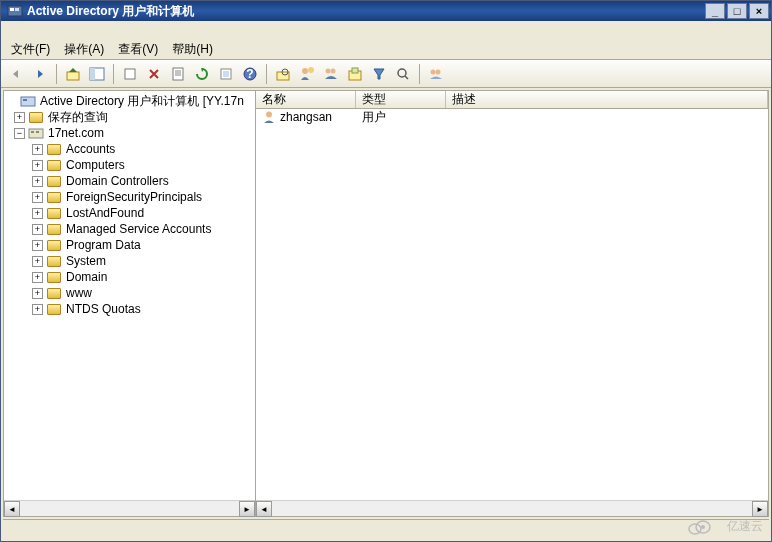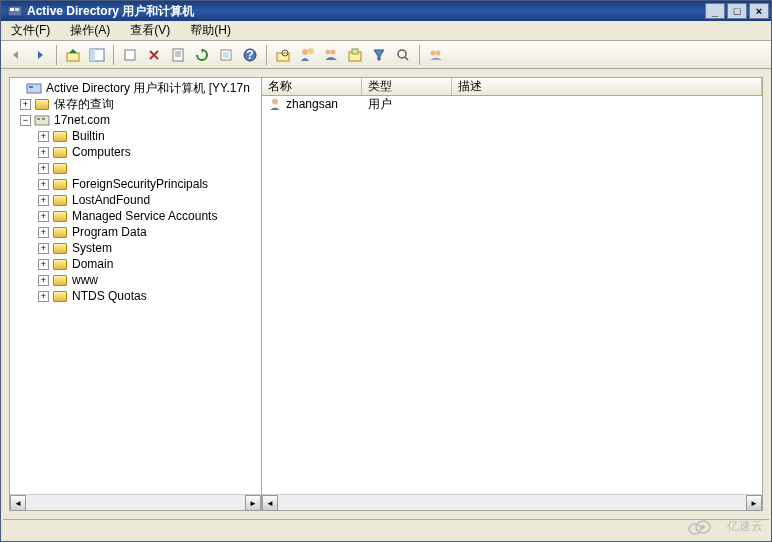--- a/index.html
+++ b/index.html
@@ -3,26 +3,26 @@
 <meta charset="utf-8">
 <style>
 * { box-sizing: border-box; margin: 0; padding: 0; font-family: "SimSun", "宋体", Tahoma, sans-serif; font-size: 12px; }
 body { background: #fff; }
 .window { width: 772px; height: 542px; border: 1px solid #4a5a7a; background: #ece9d8; display: flex; flex-direction: column; position: relative; }
 .titlebar { height: 20px; background: linear-gradient(to bottom, #1b3c7a 0%, #2a5aa8 50%, #1b3c7a 100%); color: #fff; display: flex; align-items: center; padding: 0 2px; }
 .titlebar-icon { width: 16px; height: 16px; margin: 0 4px; }
 .titlebar-text { flex: 1; font-weight: bold; color: #fff; }
 .title-btns { display: flex; gap: 2px; }
 .title-btn { width: 20px; height: 16px; background: #cdd6e6; border: 1px solid #6a7a9a; display: flex; align-items: center; justify-content: center; color: #000; font-weight: bold; font-size: 11px; line-height: 1; }
-.menubar { height: 20px; background: #ece9d8; border-bottom: 1px solid #aca899; display: flex; align-items: center; padding: 4px 4px; gap: 8px; }
+.menubar { height: 20px; background: #ece9d8; border-bottom: 1px solid #aca899; display: flex; align-items: center; padding: 4px 4px; gap: 2px; margin-top: 19px; }
 .menu-item { padding: 2px 6px; cursor: default; }
 .toolbar { height: 28px; background: linear-gradient(to bottom, #fdfdfc, #ece9d8); border-bottom: 1px solid #aca899; display: flex; align-items: center; padding: 0 4px; gap: 2px; }
 .tb-btn { width: 22px; height: 22px; display: flex; align-items: center; justify-content: center; border: 1px solid transparent; }
 .tb-sep { width: 1px; height: 20px; background: #aca899; margin: 0 3px; }
-.content { flex: 1; display: flex; border: 1px solid #aca899; margin: 8px; background: #fff; min-height: 0; }
+.content { flex: 1; display: flex; border: 1px solid #aca899; margin: 2px; background: #fff; min-height: 0; }
 .tree-pane { width: 252px; border-right: 1px solid #aca899; display: flex; flex-direction: column; }
 .tree-scroll { flex: 1; overflow: auto; background: #fff; padding: 2px 0; }
 .tree-node { display: flex; align-items: center; height: 16px; white-space: nowrap; }
 .expander { width: 11px; height: 11px; border: 1px solid #919191; background: #fff; color: #000; font-size: 9px; line-height: 9px; text-align: center; margin-right: 3px; cursor: default; }
 .no-expander { width: 11px; height: 11px; margin-right: 3px; }
 .node-icon { width: 16px; height: 14px; margin-right: 2px; display: flex; align-items: center; justify-content: center; }
 .folder-icon { width: 14px; height: 11px; background: linear-gradient(to bottom, #fcf2a3, #e8ba3e); border: 1px solid #ae8521; border-radius: 1px; }
 .node-label { padding: 1px 2px; }
 .node-label.selected { background: #c0c0c0; }
 .list-pane { flex: 1; display: flex; flex-direction: column; }
@@ -211,34 +211,35 @@
             </span>
           <span class="node-label">17net.com</span>
         </div>
 
         <div id="tree-children">
             <div class="tree-node" style="padding-left: 28px;">
               <span class="expander">+</span>
               <span class="node-icon">
                 <div class="folder-icon"></div>
               </span>
-              <span class="node-label">Builtin</span>
+              <span class="node-label">Accounts</span>
             </div>
             <div class="tree-node" style="padding-left: 28px;">
               <span class="expander">+</span>
               <span class="node-icon">
                 <div class="folder-icon"></div>
               </span>
               <span class="node-label">Computers</span>
             </div>
             <div class="tree-node" style="padding-left: 28px;">
               <span class="expander">+</span>
               <span class="node-icon">
                 <div class="folder-icon"></div>
               </span>
+              <span class="node-label">Domain Controllers</span>
             </div>
             <div class="tree-node" style="padding-left: 28px;">
               <span class="expander">+</span>
               <span class="node-icon">
                 <div class="folder-icon"></div>
               </span>
               <span class="node-label">ForeignSecurityPrincipals</span>
             </div>
             <div class="tree-node" style="padding-left: 28px;">
               <span class="expander">+</span>

